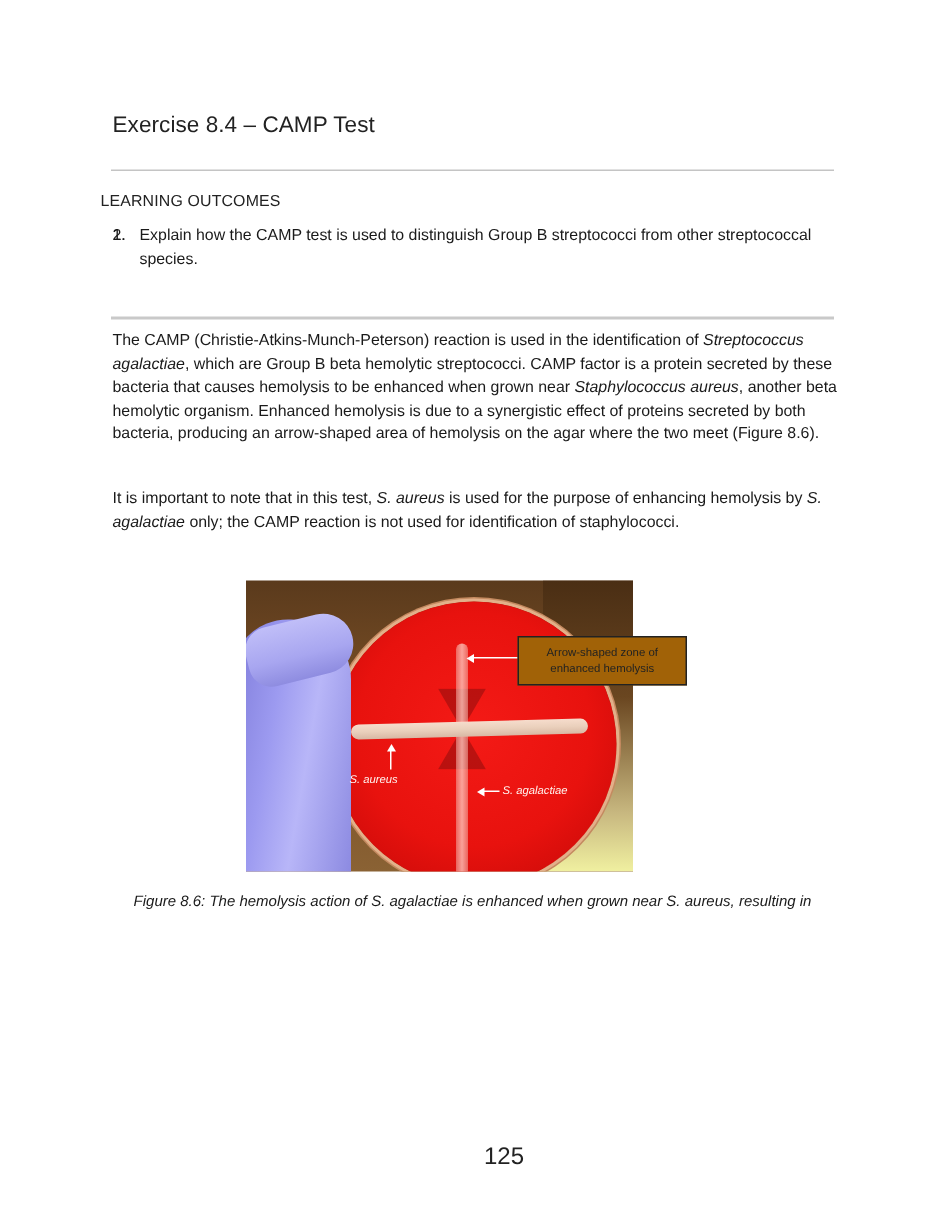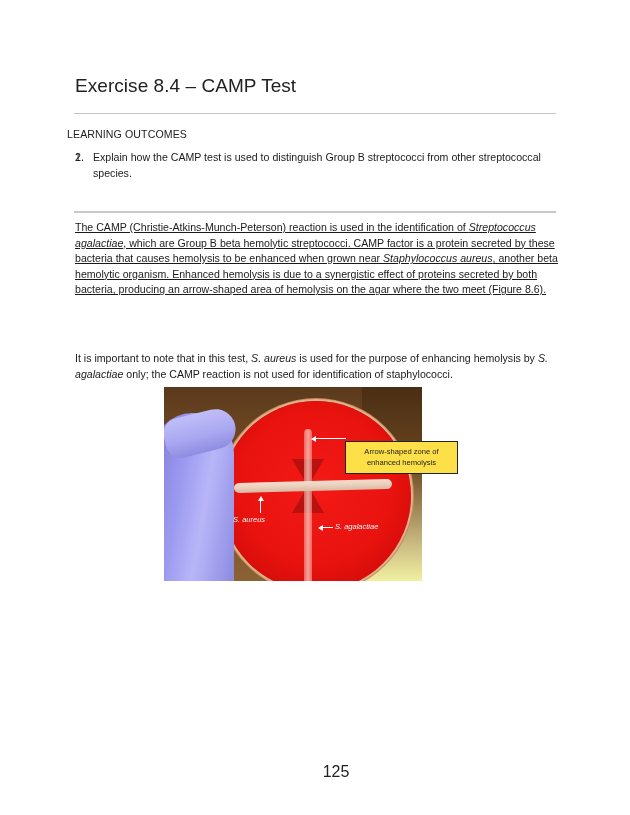--- a/index.html
+++ b/index.html
@@ -12,21 +12,21 @@
       height: 815px;
       position: relative;
       overflow: hidden;
       font-family: "Liberation Sans", "DejaVu Sans", sans-serif;
       color: #1a1a1a;
     }
     .page-title {
       position: absolute;
       left: 75px;
       top: 75px;
-      font-size: 19px;
+      font-size: 15px;
       color: #222;
       letter-spacing: 0.05px;
     }
     .rule {
       position: absolute;
       left: 74px;
       width: 482px;
       height: 1px;
       background: #c4c4c4;
     }
@@ -64,22 +64,22 @@
     }
     .para {
       position: absolute;
       left: 75px;
       width: 484px;
       font-size: 10.6px;
       line-height: 15.6px;
       margin: 0;
       color: #1a1a1a;
     }
-    .para.p1 { top: 220px; text-decoration: underline; }
-    .para.p2 { top: 325px; margin-top: 26px; }
+    .para.p1 { top: 220px; }
+    .para.p2 { top: 325px; }
     .para i { font-style: italic; }
 
     
     .figure {
       position: absolute;
       left: 164px;
       top: 387px;
       width: 258px;
       height: 194px;
       overflow: hidden;
@@ -192,24 +192,24 @@
       left: -2.5px;
       top: -3px;
       border-bottom: 5px solid #ffffff;
       border-left: 3px solid transparent;
       border-right: 3px solid transparent;
     }
 
     .callout {
       position: absolute;
       left: 345px;
-      top: 441px;
+      top: 424px;
       width: 111px;
       height: 31px;
-      background: #fde047;
+      background: #a16207;
       border: 1px solid #222;
       font-size: 7.6px;
       line-height: 10.5px;
       text-align: center;
       color: #222;
       display: flex;
       flex-direction: column;
       justify-content: center;
     }
 
@@ -274,16 +274,17 @@
     <div class="arrow a3"></div>
     <div class="plate-label agal">S. agalactiae</div>
   </div>
 
   <div class="callout">
     <span>Arrow-shaped zone of</span>
     <span>enhanced hemolysis</span>
   </div>
 
   <div class="caption">
+    <div>Figure 8.6: The hemolysis action of S. agalactiae is enhanced when grown near S. aureus, resulting in</div>
   </div>
 
   <div class="page-number">125</div>
 </div>
 
 </body></html>

